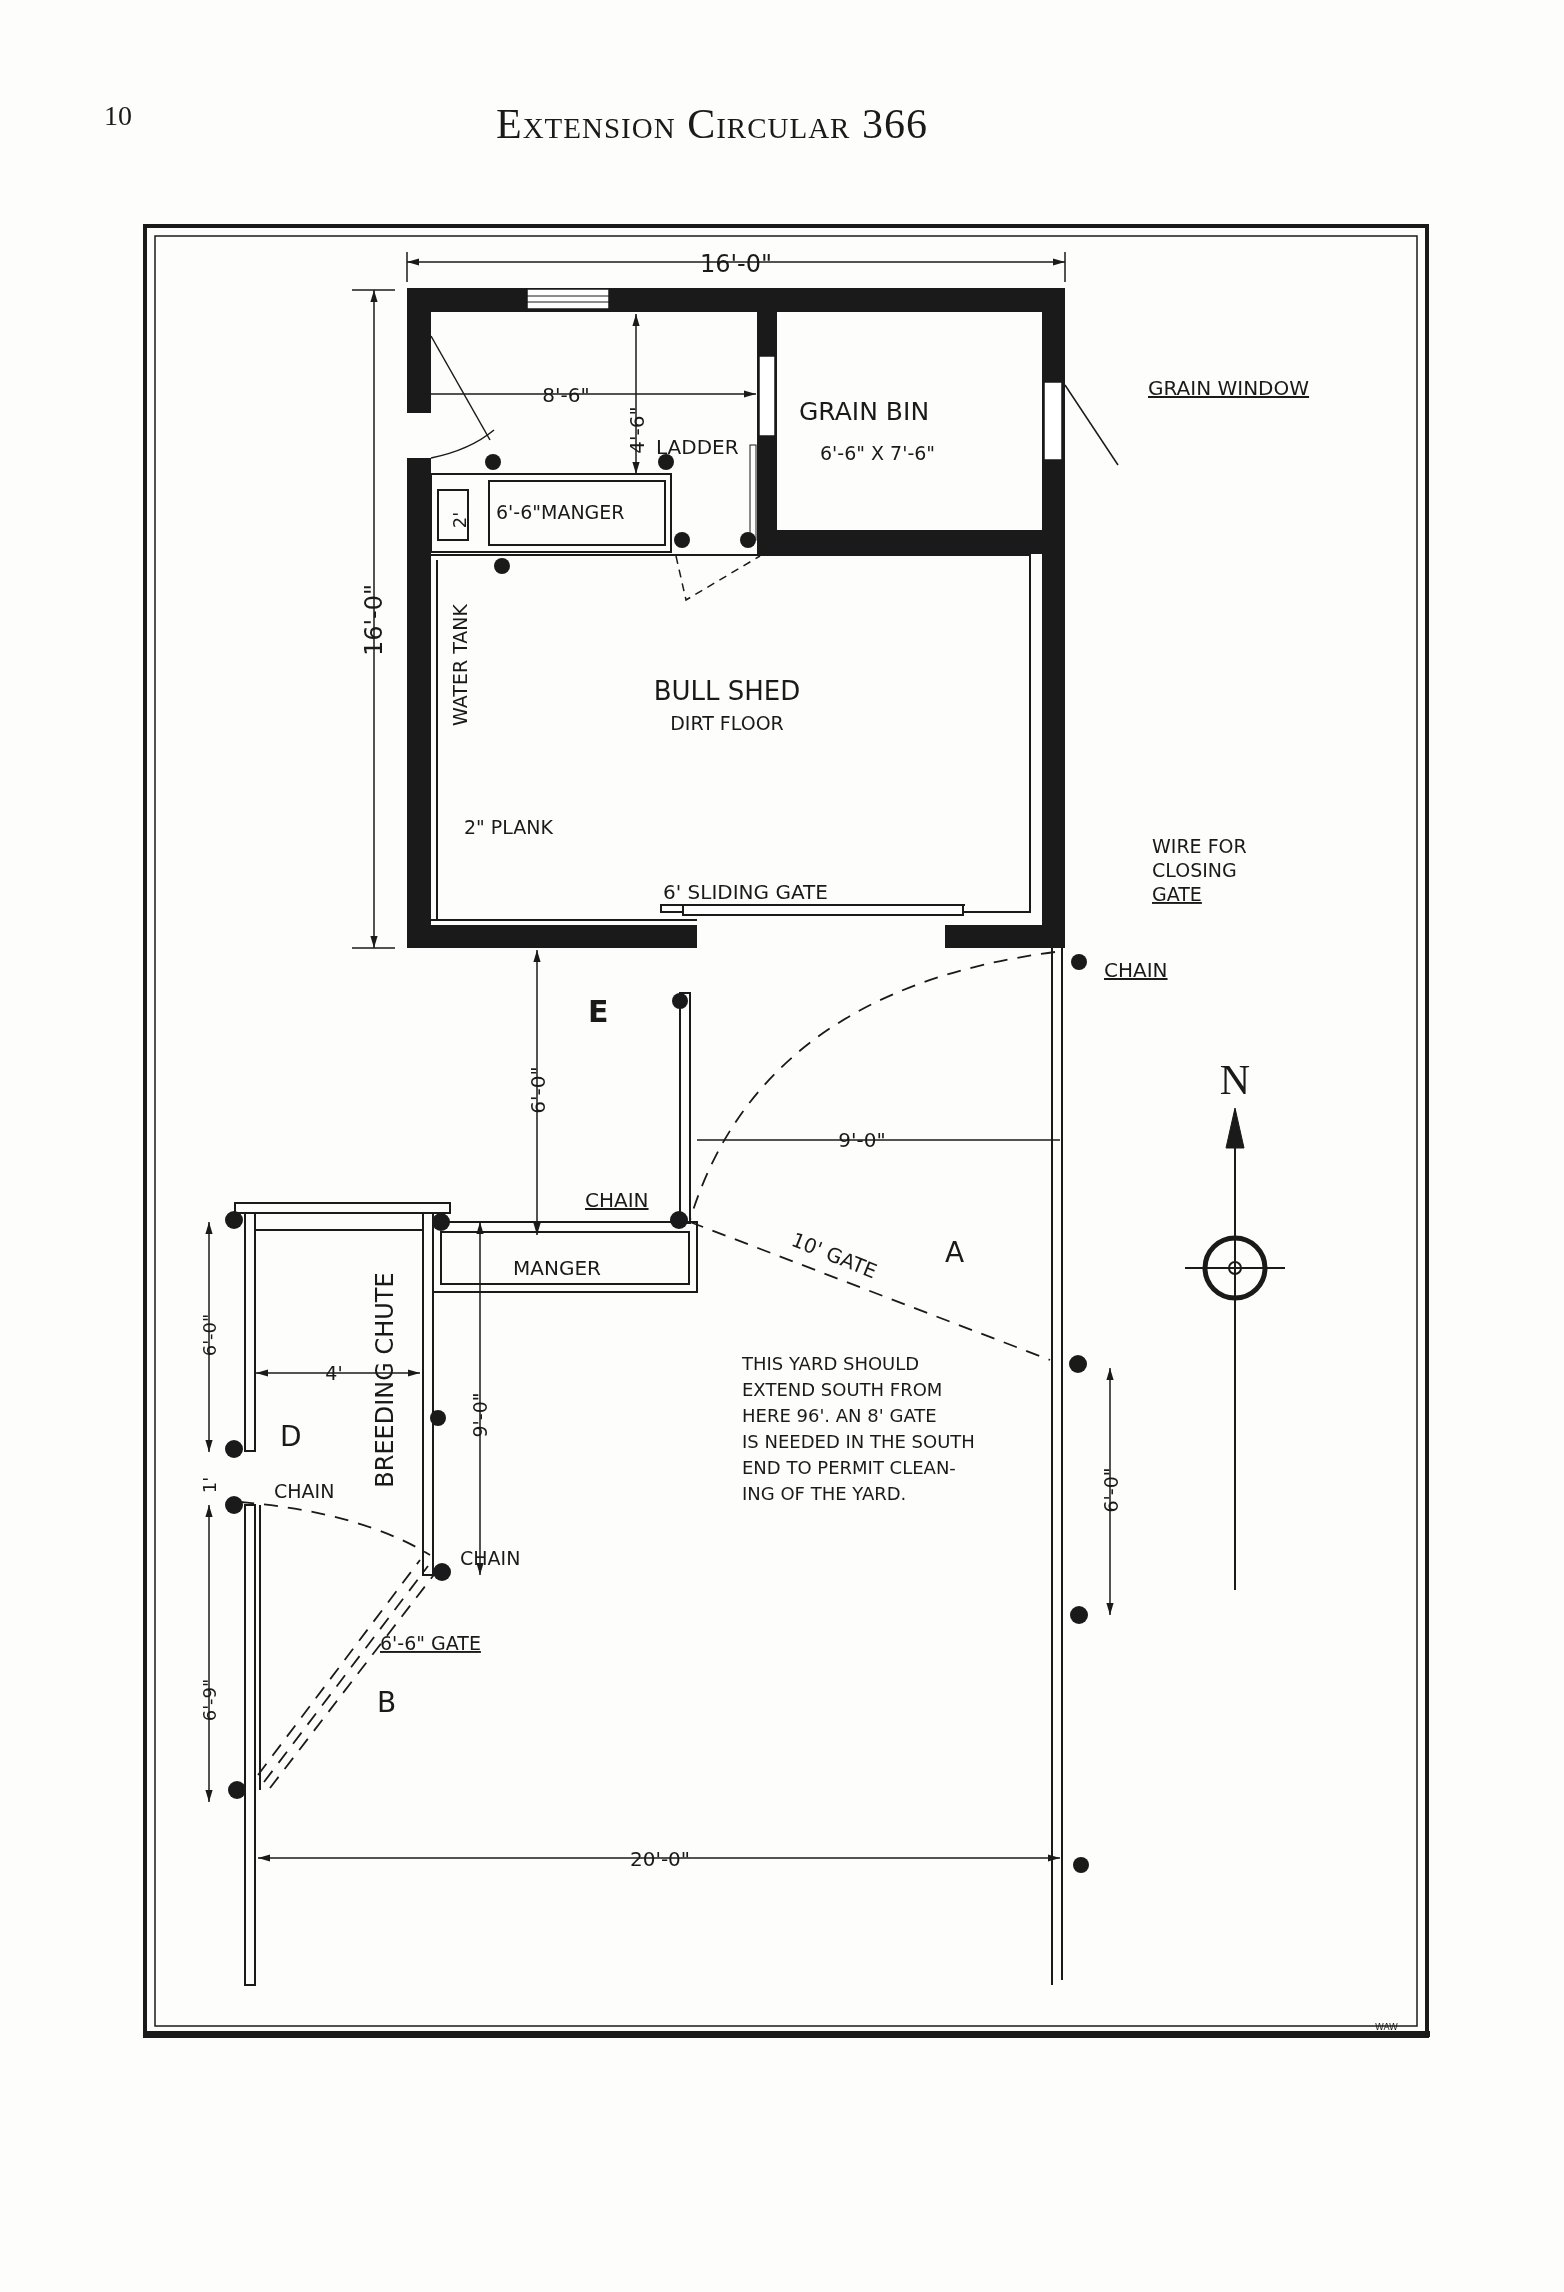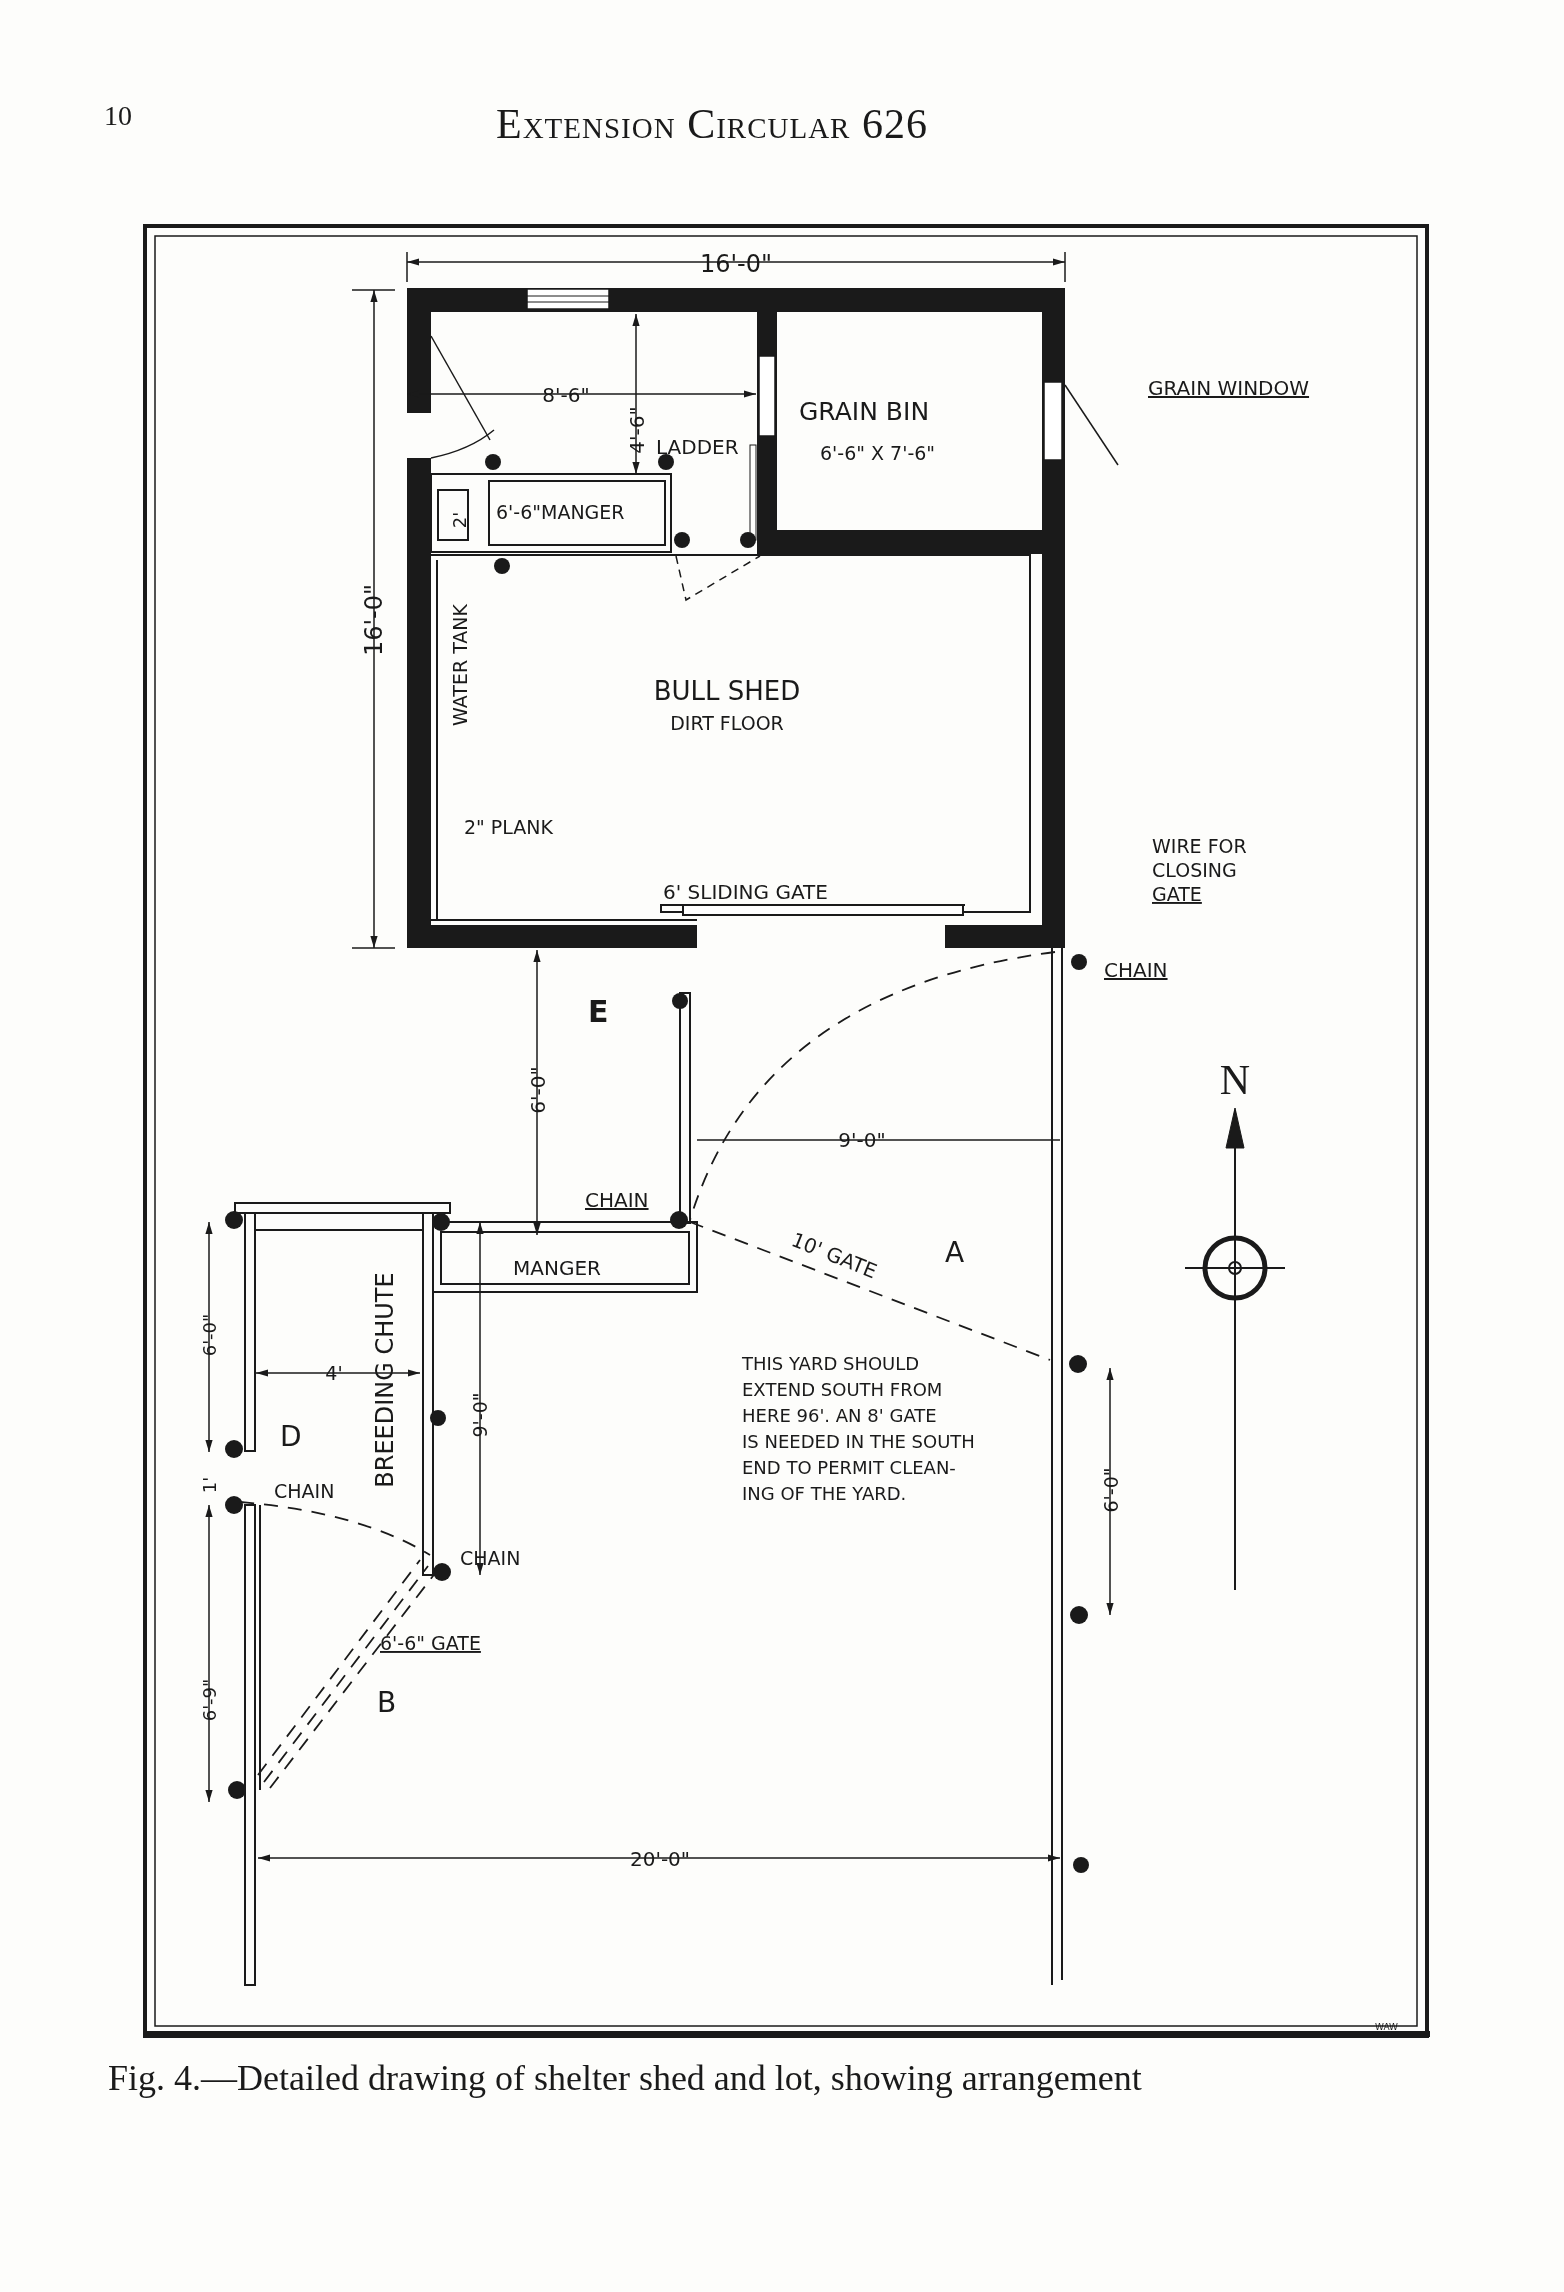--- a/index.html
+++ b/index.html
@@ -8,21 +8,21 @@
   .running-head{position:absolute;left:496px;top:100px;font-size:42px;letter-spacing:1px;font-variant:small-caps;}
   svg{position:absolute;left:0;top:0;}
   .lbl{font-family:"DejaVu Sans",sans-serif;fill:#1a1a1a;}
   .caption{position:absolute;left:108px;top:2058px;width:1360px;font-size:36px;line-height:40px;text-align:justify;}
   .caption .l2{display:block;padding-left:70px;}
 </style>
 </head>
 <body>
 
 <div class="page-num">10</div>
-<div class="running-head">Extension Circular 626</div>
+<div class="running-head">Extension Circular 366</div>
 
 <svg width="1564" height="2292" viewBox="0 0 1564 2292" xmlns="http://www.w3.org/2000/svg">
   <defs>
     <marker id="ar" viewBox="0 0 10 10" refX="10" refY="5" markerWidth="8" markerHeight="8" orient="auto-start-reverse">
         <path d="M0,2 L10,5 L0,8 z" fill="#1a1a1a"></path>
       </marker>
   </defs>
 
   <g>
     <rect x="145" y="226" width="1282" height="1810" fill="none" stroke="#1a1a1a" stroke-width="4"></rect>
@@ -180,14 +180,13 @@
     <text x="742" y="1474" font-size="18">END TO PERMIT CLEAN-</text>
     <text x="742" y="1500" font-size="18">ING OF THE YARD.</text>
     <text transform="translate(1118,1490) rotate(-90)" font-size="19" text-anchor="middle">6'-0"</text>
     <text x="660" y="1866" font-size="20" text-anchor="middle">20'-0"</text>
     <text x="1235" y="1094" font-size="42" text-anchor="middle" font-family="Liberation Serif, serif">N</text>
     <text x="1375" y="2030" font-size="9">WAW</text>
   </g>
 </svg>
 
 <div class="caption">
-  <span>Fig. 4.—Detailed drawing of shelter shed and lot, showing arrangement</span>
 </div>
 
 </body></html>

